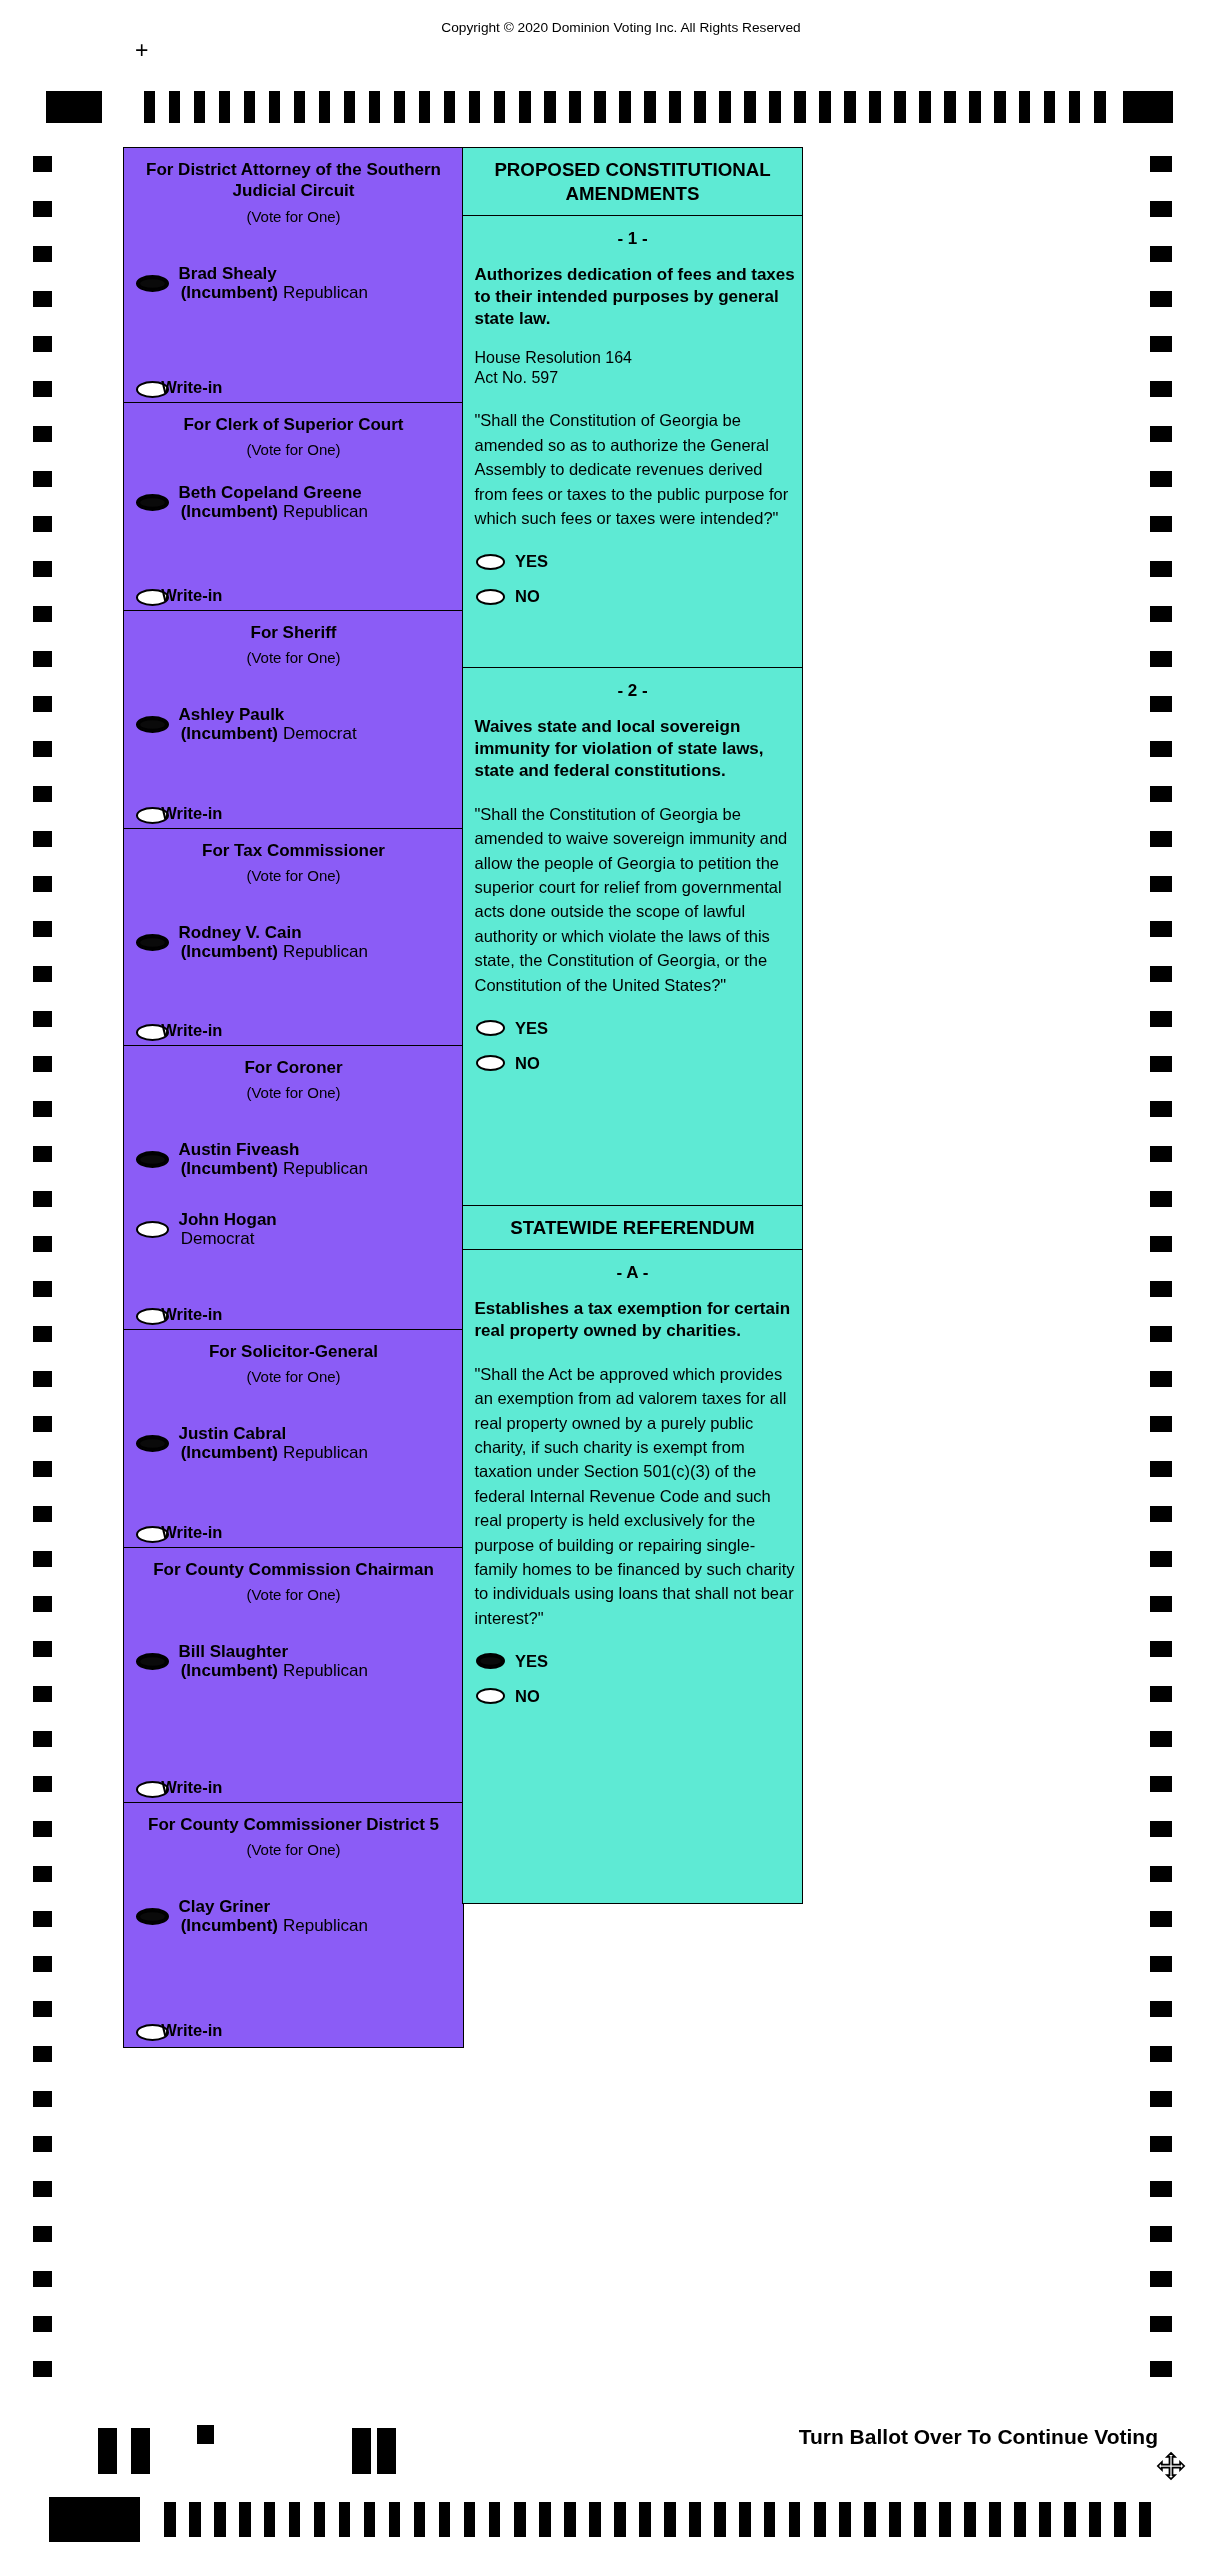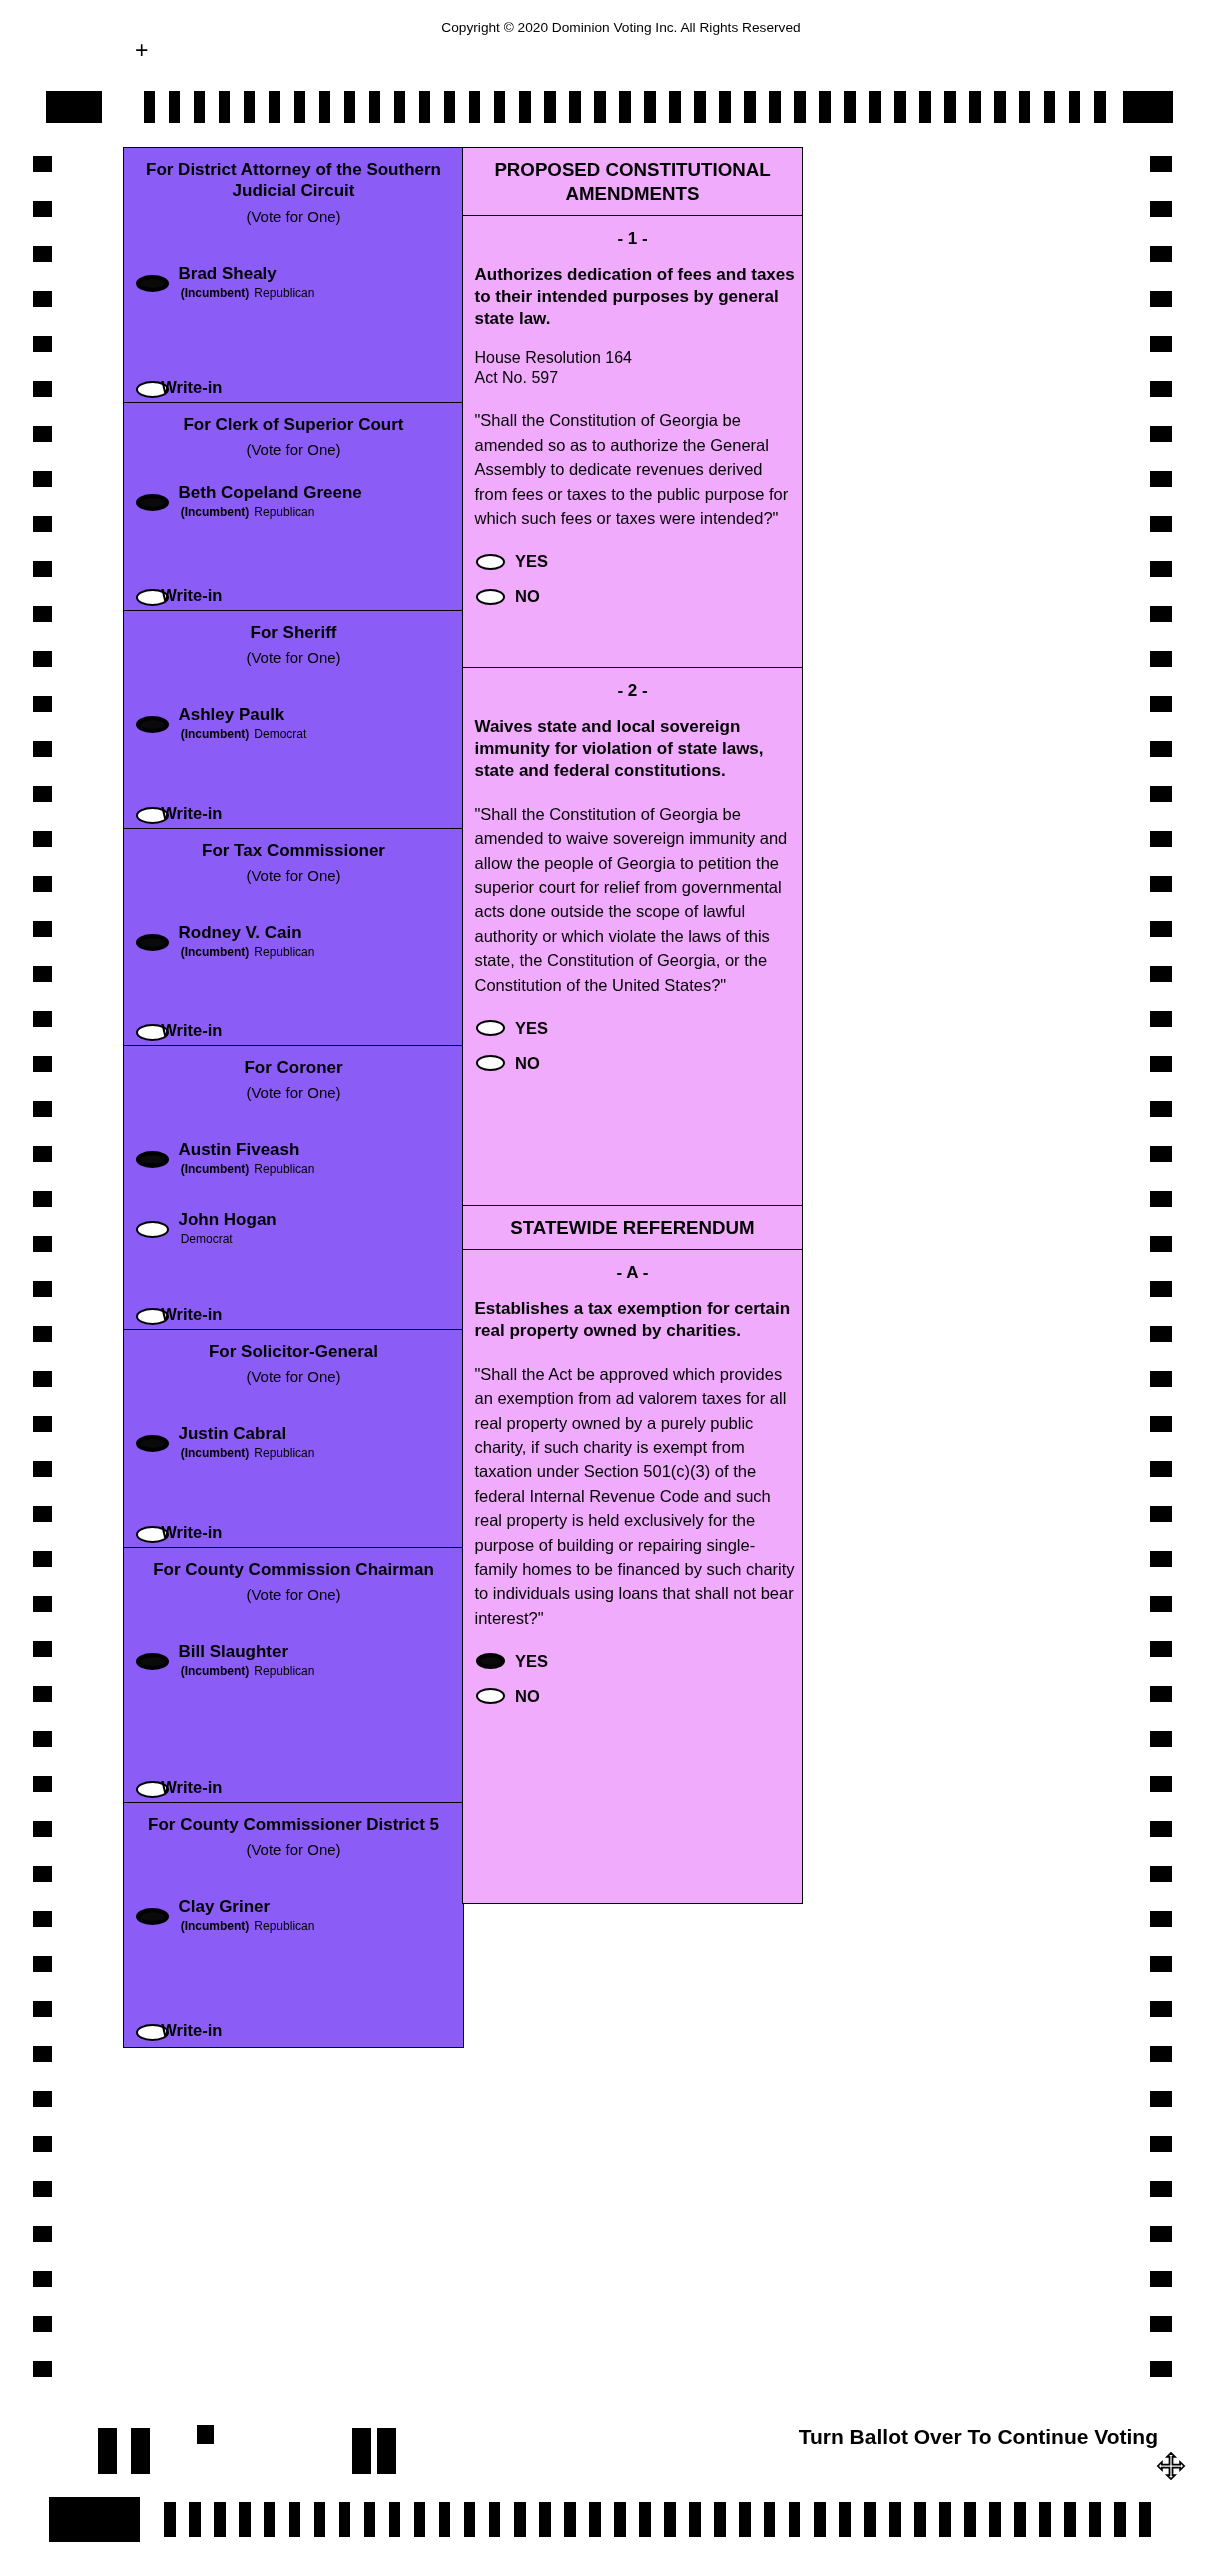--- a/index.html
+++ b/index.html
@@ -17,32 +17,32 @@
   .tm-right { position: absolute; left: 1150px; top: 156px; width: 21.6px; height: 2232px;
     background: repeating-linear-gradient(180deg, #000 0 16px, transparent 16px 45px); }
 
   .copyright { position: absolute; top: 20px; left: 8px; width: 100%; text-align: center; font-size: 13.7px; }
   .plusmark { position: absolute; left: 135px; top: 37px; font-size: 23px; font-weight: 400; }
 
   
   .col-left { position: absolute; left: 123px; top: 147px; width: 341px; height: 1901px;
     border: 1.4px solid #000; background: #8b5cf6; display: flex; flex-direction: column; }
   .col-right { position: absolute; left: 462px; top: 147px; width: 341px; height: 1757px;
-    border: 1.4px solid #000; background: #f0abfc; display: flex; flex-direction: column; }
+    border: 1.4px solid #000; background: #5eead4; display: flex; flex-direction: column; }
 
   
   .contest { display: flex; flex-direction: column; padding: 7.2px 11.5px 0 11.5px;
     border-bottom: 1.4px solid #000; overflow: hidden; }
   .contest:last-child { border-bottom: none; }
   .c-title { font-size: 17px; font-weight: bold; text-align: center; line-height: 21.6px; margin-top: 3.6px; }
   .c-vote { font-size: 15px; text-align: center; margin-top: 5.8px; }
   .cand { display: flex; align-items: center; gap: 10px; margin-top: 39px; }
   .cand + .cand { margin-top: 32px; }
   .cand-name { font-size: 17px; font-weight: bold; line-height: 20px; }
-  .cand-sub { font-size: 12px; line-height: 18px; margin-left: 2.2px; }
+  .cand-sub { font-size: 17px; line-height: 18px; margin-left: 2.2px; }
   .cand-sub b { margin-right: 5px; }
   .cand-sub b:empty { margin-right: 0; }
 
   .oval { flex: 0 0 auto; width: 33px; height: 17px; border: 2.2px solid #000; border-radius: 50%;
     background: #fff; margin-top: 1.4px; display: inline-block; }
   .oval.filled { background: #0a0a0a; box-shadow: inset 0 0 0 2.2px #000; }
 
   .writein { margin-top: auto; display: flex; flex-direction: row; }
   .oval-only { margin-top: 0; }
   .wi-line { border-top: 1.4px solid #000; margin: 10px -11.5px 0 -2.9px; }

